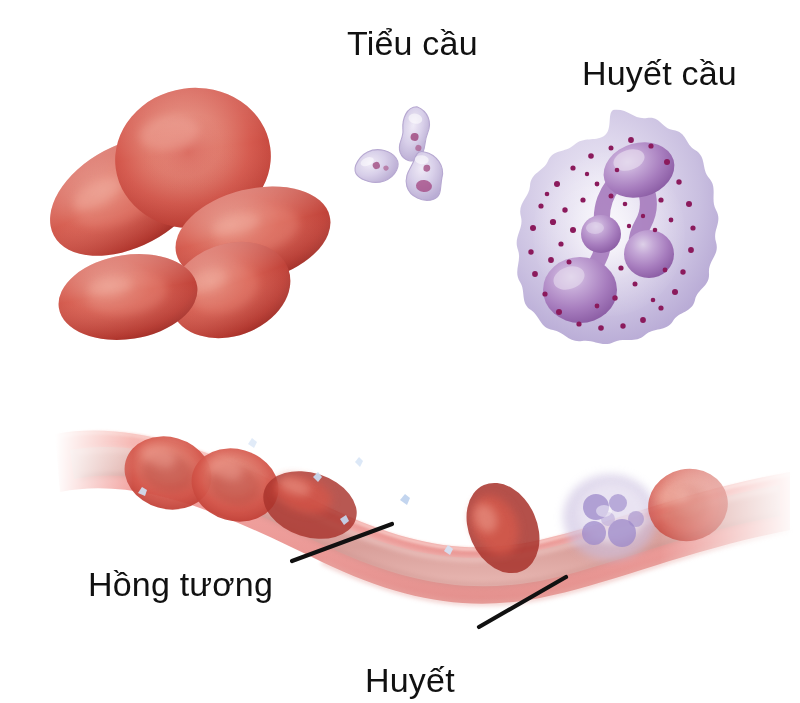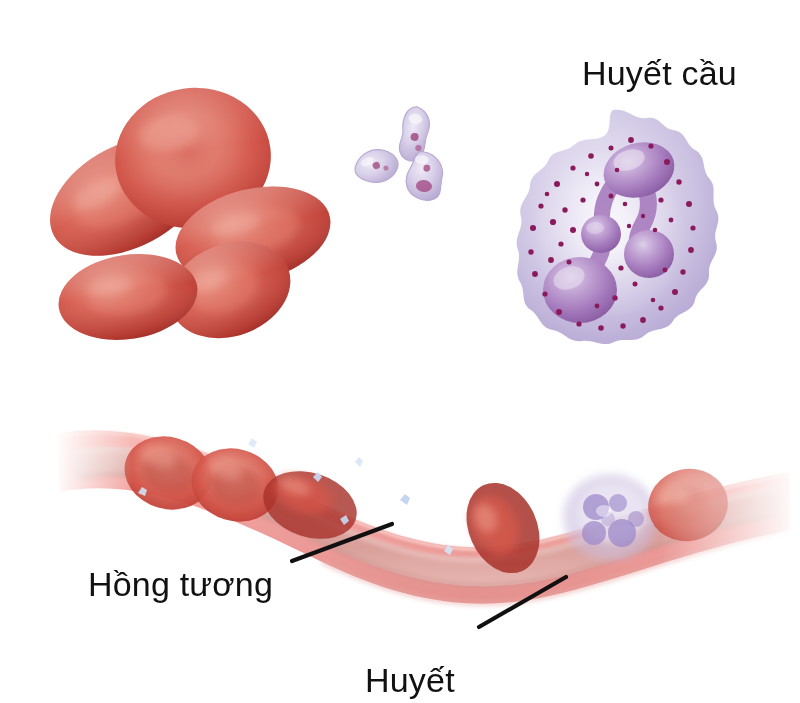--- a/index.html
+++ b/index.html
@@ -372,20 +372,21 @@
       <path d="M 322,562 C 402,600 466,612 540,598 C 612,584 680,552 790,530" stroke="#e7a9a4" stroke-width="5" fill="none" opacity="0.5" filter="url(#soft2)"></path>
     </g>
 
     <g stroke="#111111" stroke-width="4.2" stroke-linecap="round">
       <line x1="292" y1="561" x2="392" y2="524"></line>
       <line x1="479" y1="627" x2="566" y2="577"></line>
     </g>
   </svg>
 
 
+  <div class="label" id="lbl-plt">Tiểu cầu</div>
 
   <div class="label" id="lbl-wbc">Huyết cầu</div>
 
   <div class="label" id="lbl-plasma">Hồng tương</div>
 
   <div class="label" id="lbl-vessel">
     <div>Huyết</div>
     
   </div>
 

